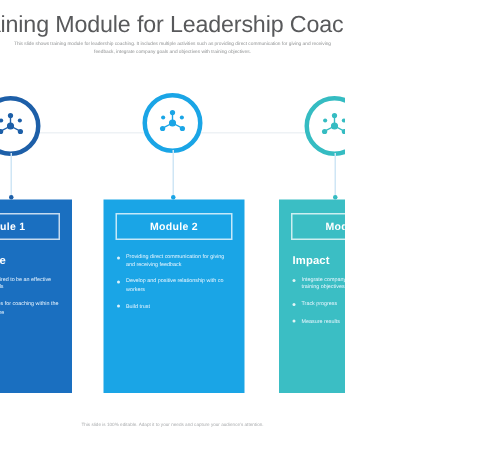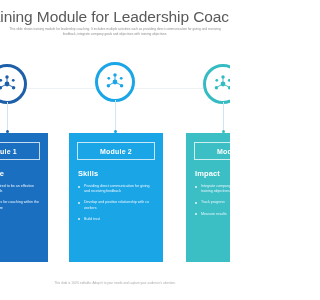--- a/index.html
+++ b/index.html
@@ -165,21 +165,20 @@
     <div class="pill">Module 1</div>
     <div class="card-heading">Knowledge</div>
     <ul class="bullets">
       <li>Define what is required to be an effective coach and core skills</li>
       <li>Identify opportunities for coaching within the organization's culture</li>
     </ul>
   </div>
 
   <div class="card c2">
     <div class="pill">Module 2</div>
-    <div class="card-heading">Skills</div>
     <ul class="bullets">
       <li>Providing direct communication for giving and receiving feedback</li>
       <li>Develop and positive relationship with co workers</li>
       <li>Build trust</li>
     </ul>
   </div>
 
   <div class="card c3">
     <div class="pill">Module 3</div>
     <div class="card-heading">Impact</div>

